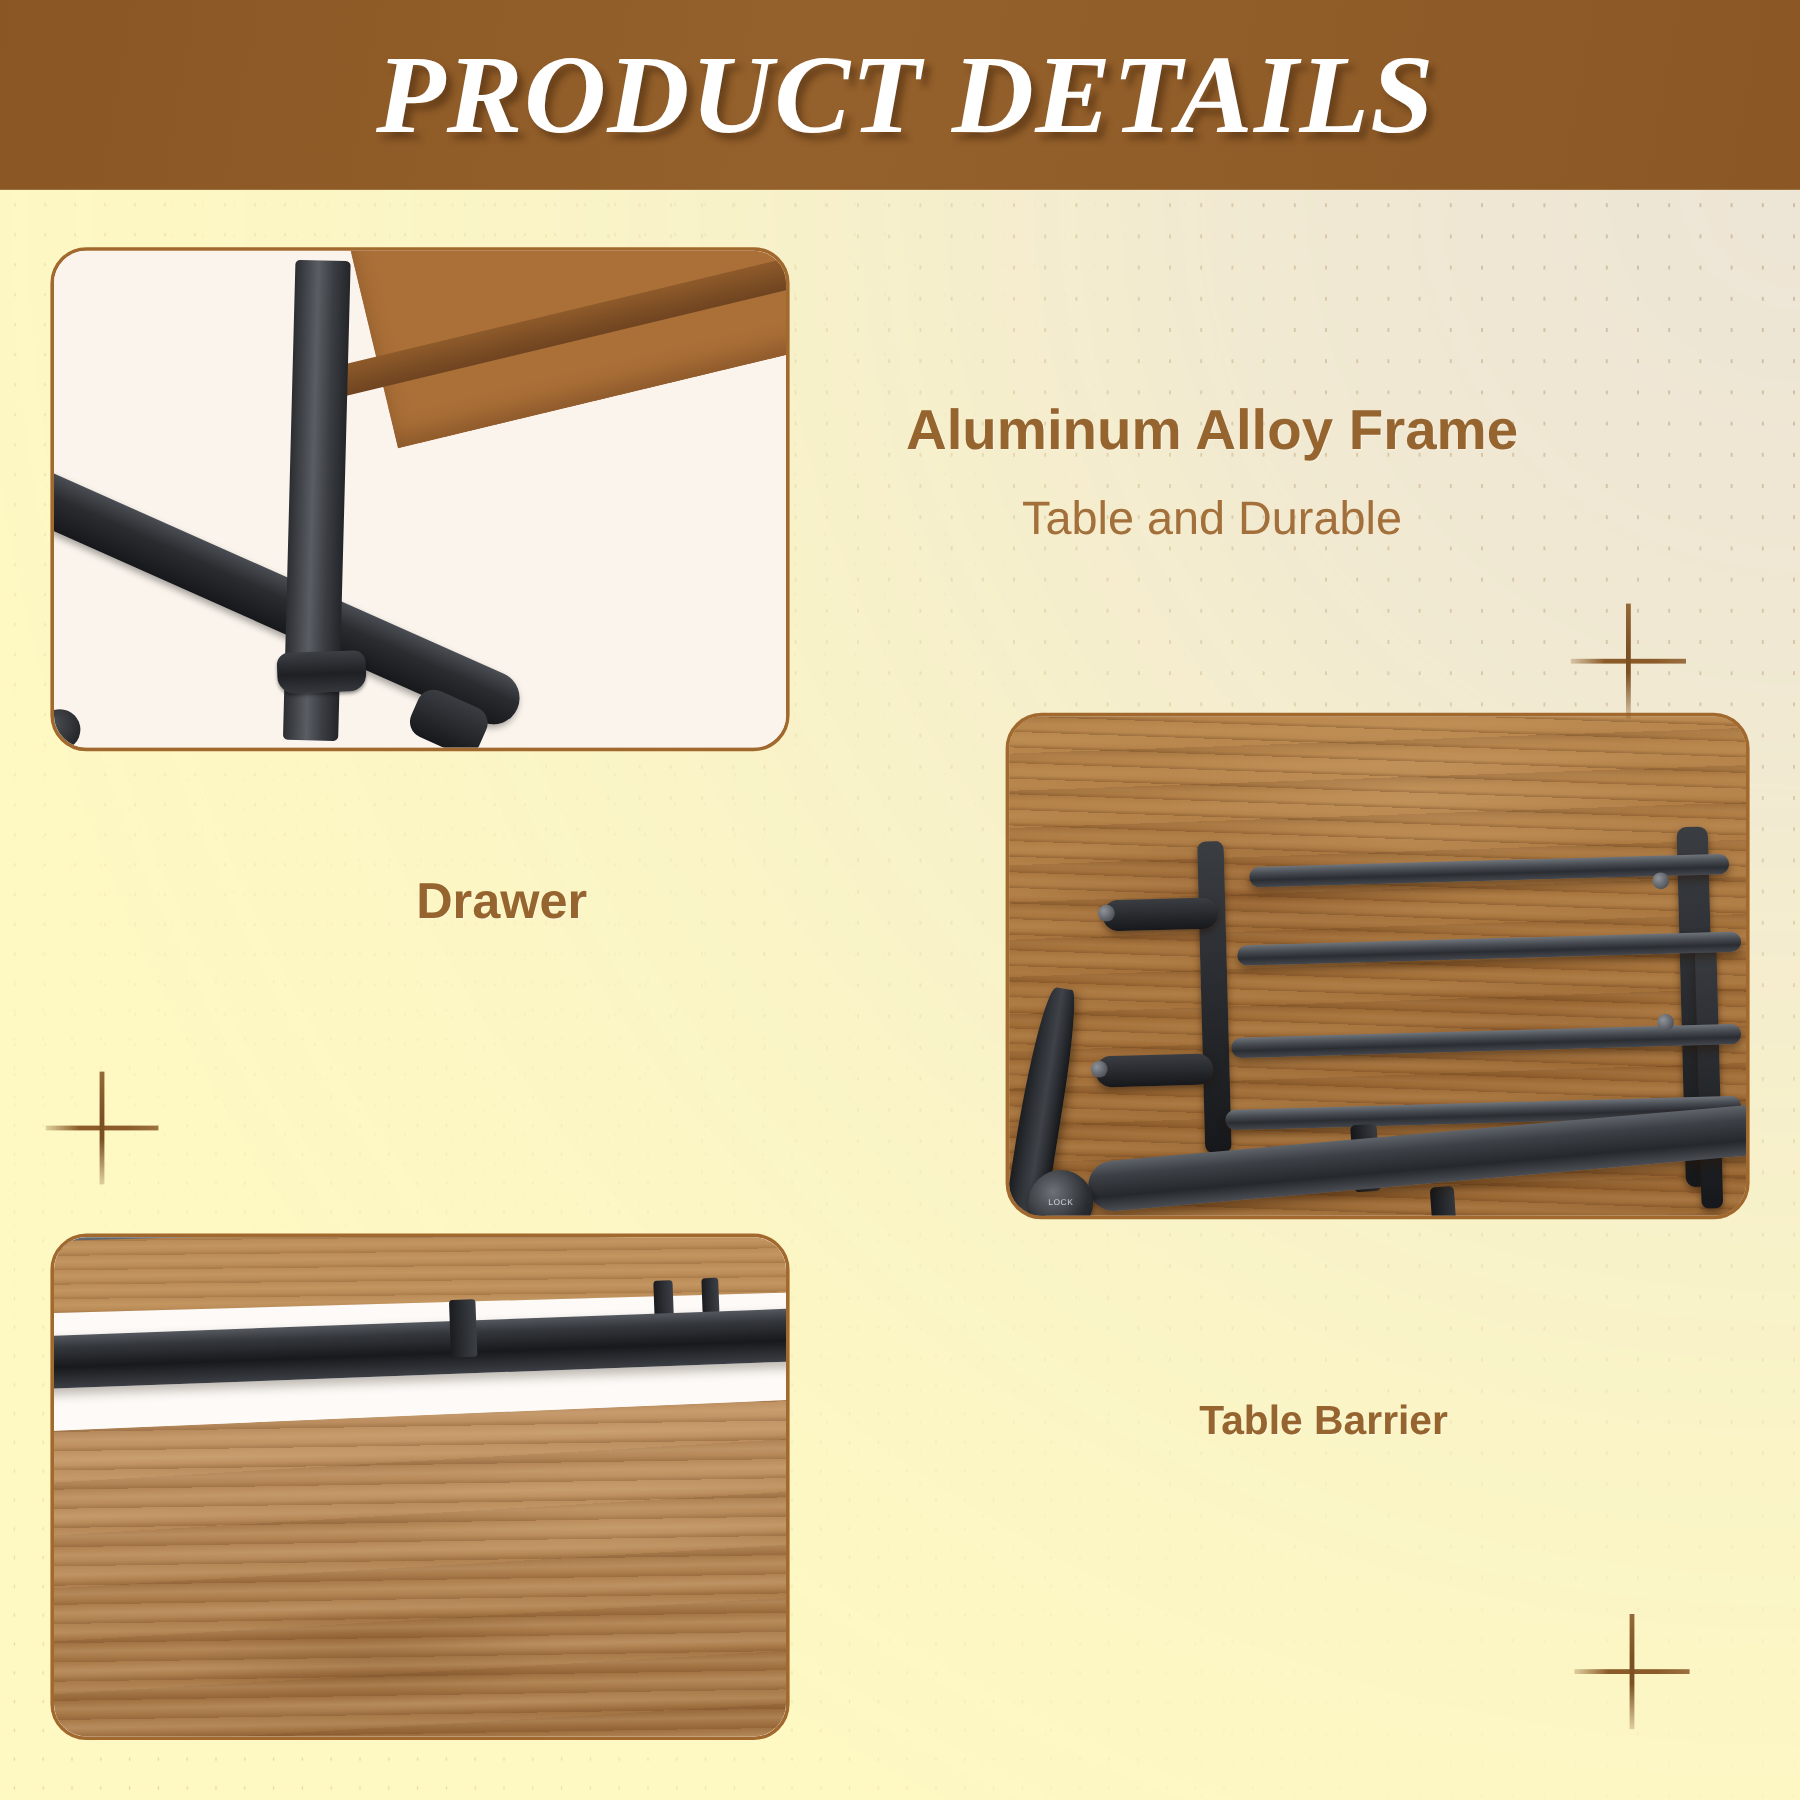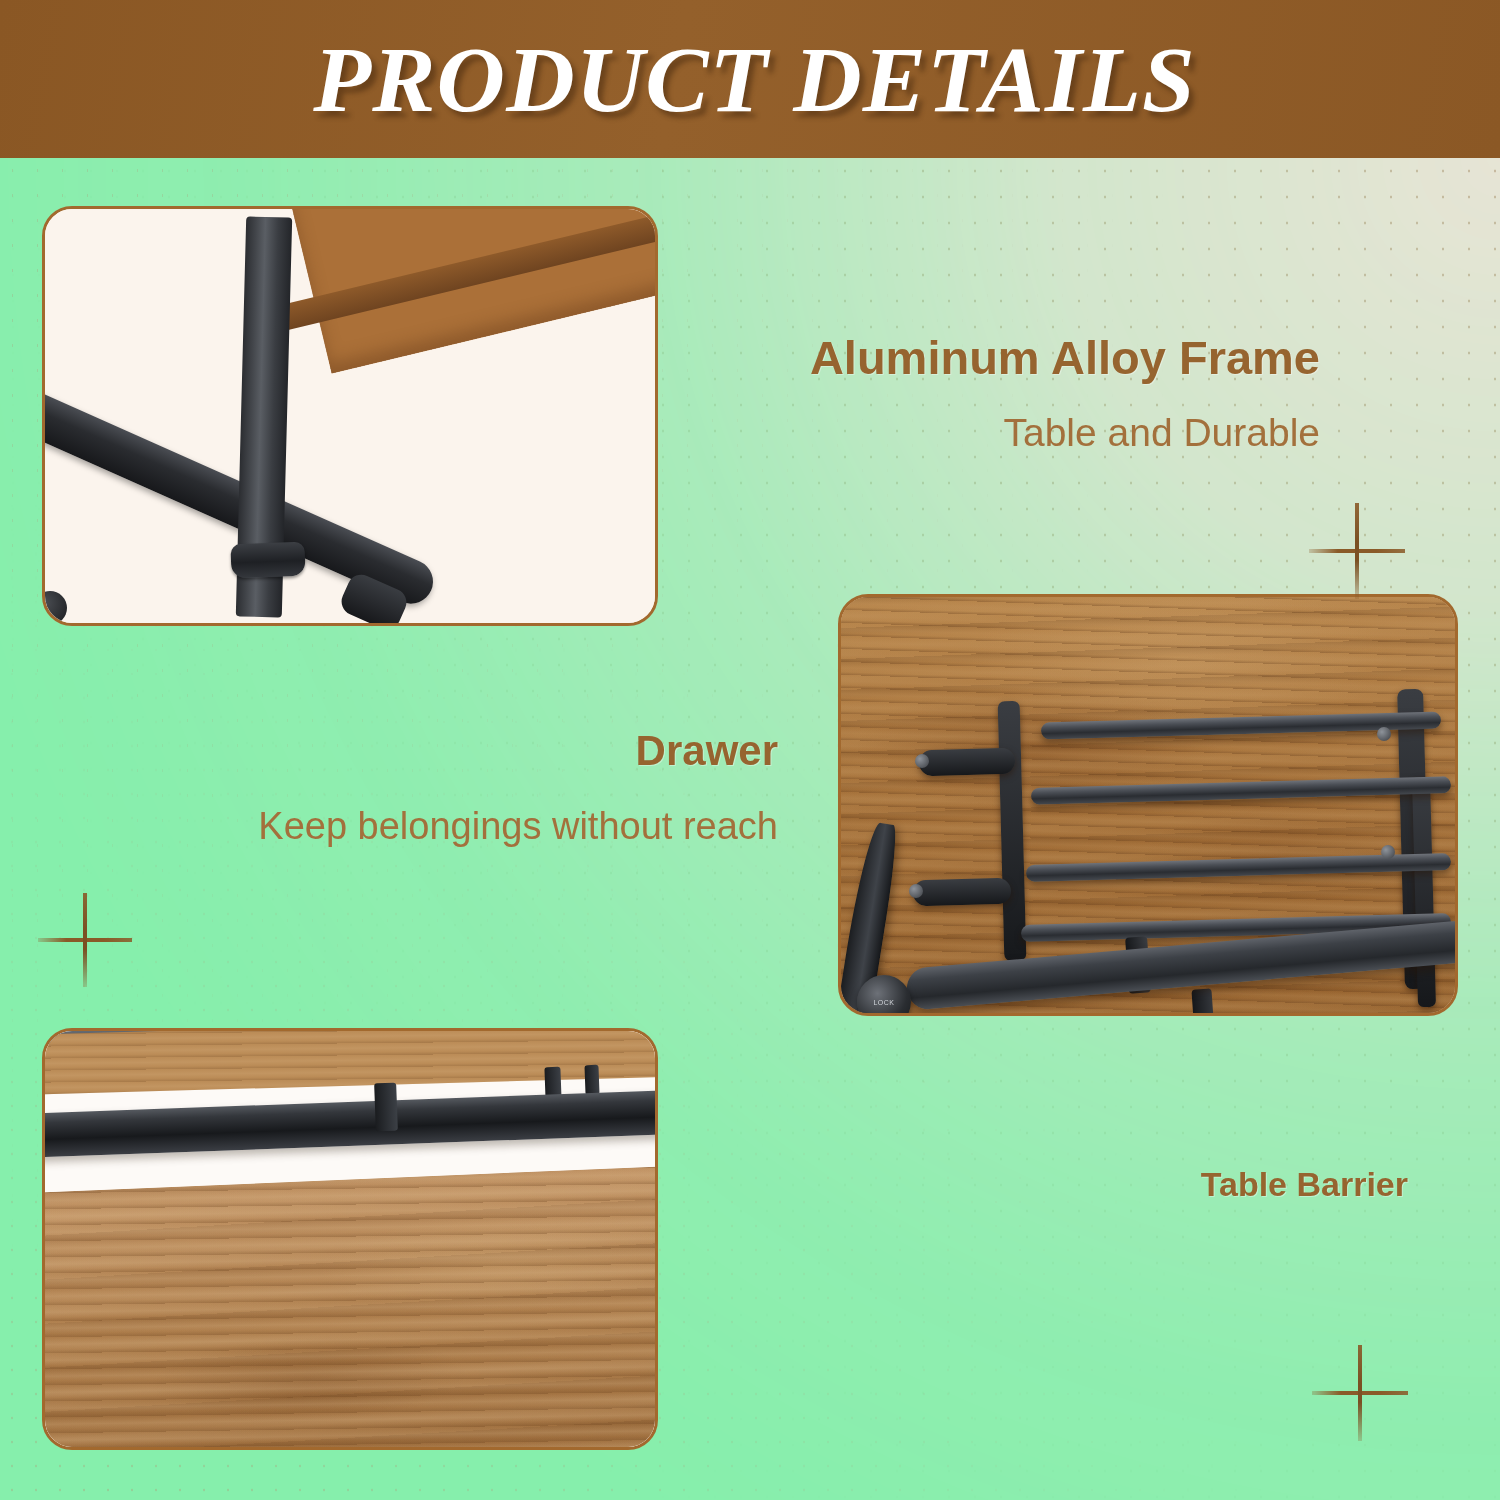--- a/index.html
+++ b/index.html
@@ -2,21 +2,21 @@
 <html><head>
 <meta charset="utf-8">
 <title>Product Details</title>
 <style>
   html,body{margin:0;padding:0;}
   body{
     width:1500px;height:1500px;overflow:hidden;
     font-family:"Liberation Sans", sans-serif;
     background:#ece3d7;
   }
-  .page{position:relative;width:1500px;height:1500px;background:#86efac;overflow:hidden;}
+  .page{position:relative;width:1500px;height:1500px;background:#fef9c3;overflow:hidden;}
 
   
   .bg-texture{
     position:absolute;left:0;top:158px;width:1500px;height:1342px;
     background-color:#ece3d7;
     background-image:
       radial-gradient(circle at 1460px 190px, rgba(188,160,126,0.00) 0%, rgba(188,160,126,0.00) 100%),
       radial-gradient(ellipse 1.6px 3.2px at 50% 50%, rgba(176,146,112,.55) 45%, rgba(176,146,112,0) 60%);
     background-size:auto, 26px 26px;
     -webkit-mask-image:radial-gradient(circle at 1500px 0px, rgba(0,0,0,.95) 0%, rgba(0,0,0,.75) 22%, rgba(0,0,0,.35) 42%, rgba(0,0,0,.10) 62%, rgba(0,0,0,0) 80%);
@@ -244,21 +244,21 @@
       repeating-linear-gradient(1.5deg, rgba(104,64,28,.28) 0px, rgba(104,64,28,0) 4px, rgba(224,190,146,.24) 9px, rgba(104,64,28,0) 16px),
       repeating-linear-gradient(179deg, rgba(86,50,20,.12) 0px, rgba(86,50,20,0) 14px, rgba(226,192,148,.14) 28px, rgba(86,50,20,0) 44px),
       radial-gradient(ellipse 220px 60px at 42% 62%, rgba(120,74,34,.40), rgba(120,74,34,0) 72%),
       radial-gradient(ellipse 260px 70px at 70% 28%, rgba(206,166,114,.35), rgba(206,166,114,0) 72%),
       linear-gradient(180deg,#c09263 0%,#ab7b49 48%,#9a6a3a 100%);
     transform:rotate(-2.4deg);
     border-radius:0 0 40px 0;
   }
 
   
-  .tblock{position:absolute;text-align:right;}
+  .tblock{position:absolute;text-align:center;}
   .t-head{
     font-weight:bold;color:#96642f;line-height:1.1;
     text-shadow:1px 1px 0 rgba(255,255,255,.35);
   }
   .t-sub{color:#a3703c;line-height:1.2;}
 
   .txt-alloy{left:700px;top:332px;width:620px;}
   .txt-alloy .t-head{font-size:47px;}
   .txt-alloy .t-sub{font-size:39px;margin-top:26px;}
 
@@ -347,21 +347,20 @@
     </div>
   </div>
 
   <div class="tblock txt-alloy">
     <div class="t-head">Aluminum Alloy Frame</div>
     <div class="t-sub">Table and Durable</div>
   </div>
 
   <div class="tblock txt-drawer">
     <div class="t-head">Drawer</div>
-    <div class="t-sub">Keep belongings without reach</div>
   </div>
 
   <div class="tblock txt-barrier">
     <div class="t-head">Table Barrier</div>
   </div>
 
   <div class="cross cross-1">
     <i class="hbar"></i>
     <i class="vbar"></i>
   </div>

